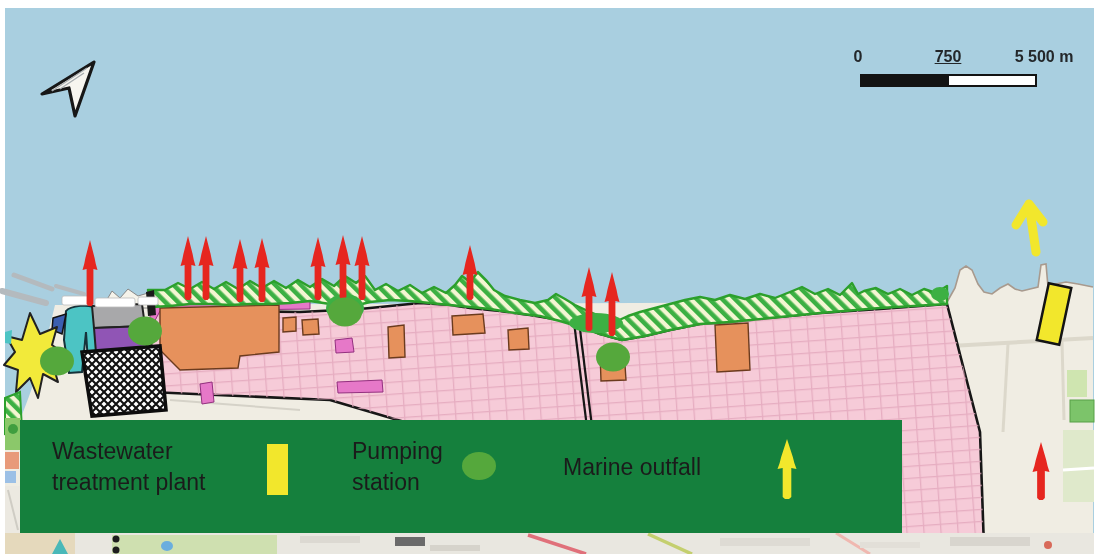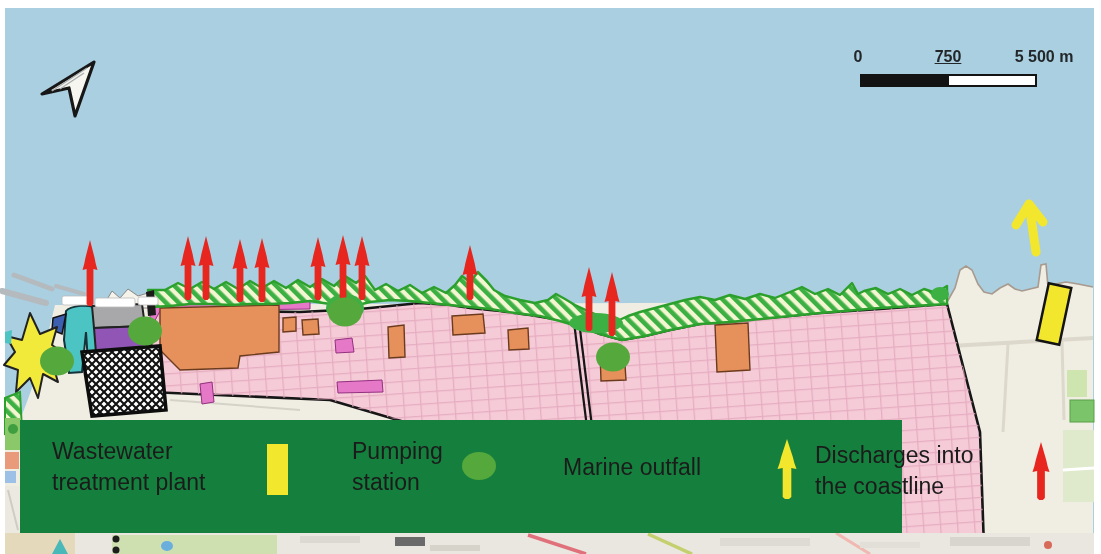--- a/index.html
+++ b/index.html
@@ -192,19 +192,18 @@
 
 <div class="legend">
   <div class="lbl lbl-wwtp">Wastewater treatment plant</div>
   <div class="sym-rect"></div>
   <div class="lbl lbl-pump">Pumping station</div>
   <div class="sym-circle"></div>
   <div class="lbl lbl-outfall">Marine outfall</div>
   <svg class="sym-arrow y" width="22" height="66" viewBox="0 0 22 66">
     <path fill="#f2e72c" d="M11,4 L16.826666666666668,22 18.346666666666664,28 20.5,34 15.306666666666667,33 15.306666666666667,62 13.026666666666667,64 8.973333333333333,64 6.693333333333333,62 6.693333333333333,33 1.5,34 3.653333333333334,28 5.173333333333334,22 Z"></path>
   </svg>
-  <div class="lbl lbl-disch">Discharges into the coastline</div>
   <svg class="sym-arrow r" width="22" height="64" viewBox="0 0 22 64">
     <path fill="#e6261f" d="M11,4 L16.21333333333333,22 17.573333333333334,28 19.5,34 14.853333333333333,33 14.853333333333333,60 12.813333333333333,62 9.186666666666667,62 7.1466666666666665,60 7.1466666666666665,33 2.5,34 4.426666666666667,28 5.786666666666667,22 Z"></path>
   </svg>
 </div>
 
 </div>
 
 </body></html>

